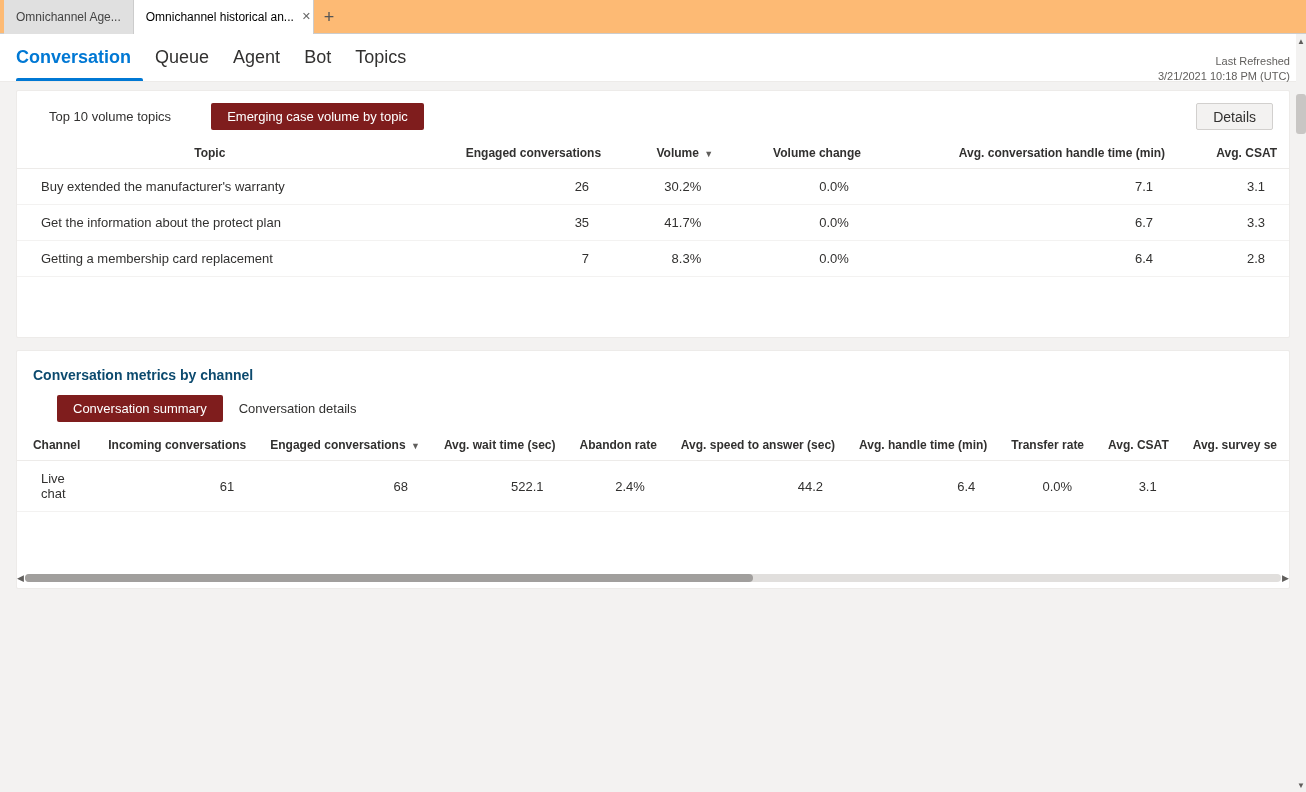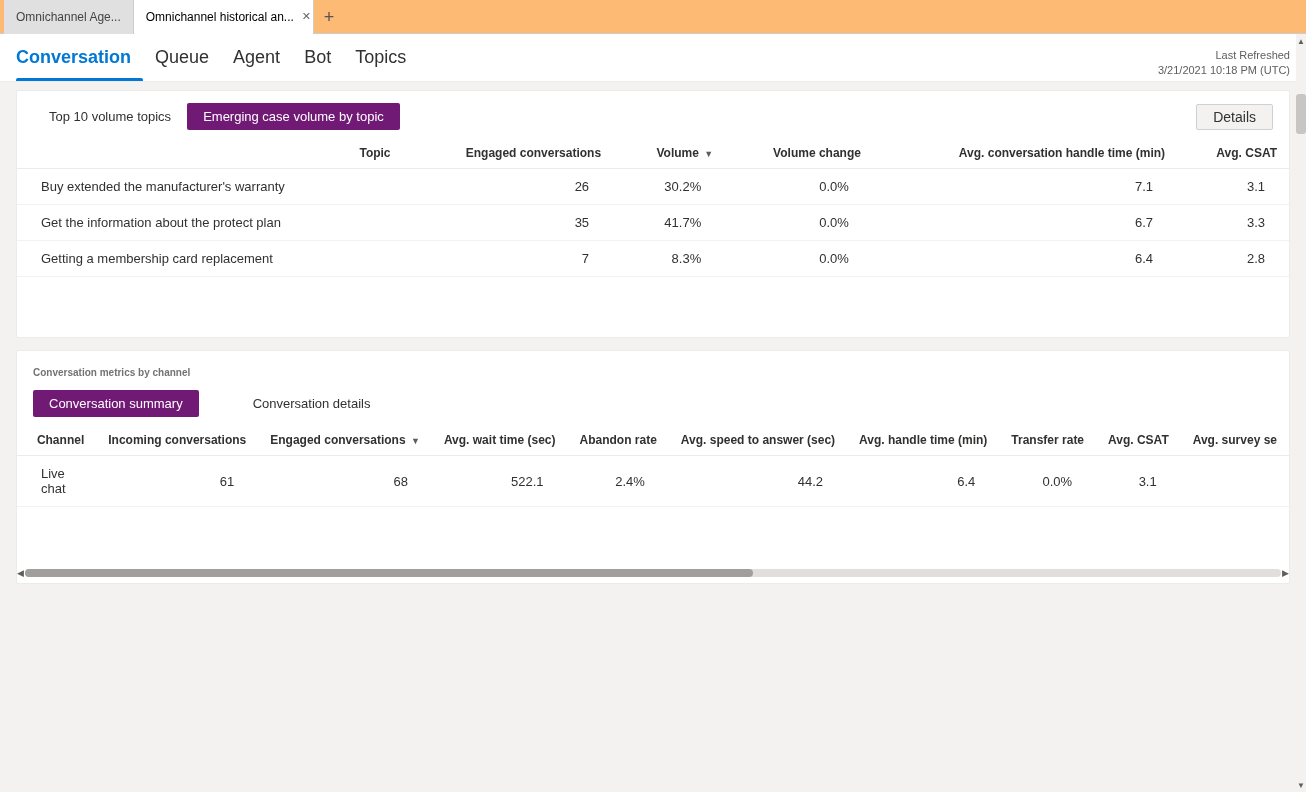--- a/index.html
+++ b/index.html
@@ -80,75 +80,75 @@
       height: 3px;
       background: #0078d4;
       border-radius: 2px 2px 0 0;
     }
     .nav-item:first-child {
       padding-left: 0;
     }
     .last-refreshed {
       position: absolute;
       right: 16px;
-      top: 14px;
+      top: 20px;
       font-size: 11px;
       color: #605e5c;
       text-align: right;
       line-height: 1.4;
     }
 
     
     .card {
       background: #fff;
       margin: 12px 16px;
       border: 1px solid #edebe9;
       border-radius: 2px;
       position: relative;
     }
 
     
     .card-tabs {
       display: flex;
-      align-items: center;
       padding: 12px 16px 8px;
       gap: 0;
     }
     .card-tab {
       padding: 6px 16px;
       font-size: 13px;
       cursor: pointer;
       color: #323130;
       border: none;
       background: transparent;
     }
     .card-tab.active {
-      background: #701a75;
+      background: #7f1d1d;
       color: #fff;
       border-radius: 2px;
+      margin-left: 24px;
     }
     .details-btn {
       margin-left: auto;
       padding: 4px 16px;
       font-size: 14px;
       background: #f3f2f1;
       border: 1px solid #d2d0ce;
       border-radius: 2px;
       cursor: pointer;
       color: #323130;
     }
 
     
     .data-table {
       width: 100%;
       border-collapse: collapse;
       font-size: 13px;
     }
     .data-table th {
-      text-align: right;
+      text-align: center;
       padding: 8px 12px;
       font-weight: 600;
       color: #323130;
       border-bottom: 1px solid #edebe9;
       white-space: nowrap;
       font-size: 12px;
     }
     .data-table td {
       padding: 10px 24px;
       border-bottom: 1px solid #f3f2f1;
@@ -160,23 +160,23 @@
     .sort-icon {
       display: inline-block;
       font-size: 9px;
       margin-left: 2px;
       color: #605e5c;
     }
 
     
     .section-header {
       padding: 16px 16px 4px;
-      font-size: 10px;
+      font-size: 14px;
       font-weight: 600;
-      color: #737373;
+      color: #0c4a6e;
     }
 
     
     .page-wrapper {
       position: relative;
       width: 1306px;
       height: 792px;
       overflow: hidden;
       background: #f3f2f1;
     }
@@ -303,21 +303,21 @@
       <td class="right">6.4</td>
       <td class="right">2.8</td>
     </tr>
           </tbody>
       </table>
       <div style="height: 60px;"></div>
     </div>
 
     <div class="card">
       <div class="section-header">Conversation metrics by channel</div>
-      <div class="card-tabs" style="padding-top: 8px; gap: 38px;">
+      <div class="card-tabs" style="padding-top: 8px;">
         <button class="card-tab active">Conversation summary</button>
         <button class="card-tab">Conversation details</button>
       </div>
 
       <table class="data-table">
         <thead>
           <tr>
             <th>
               <span>Channel</span>
             </th>

